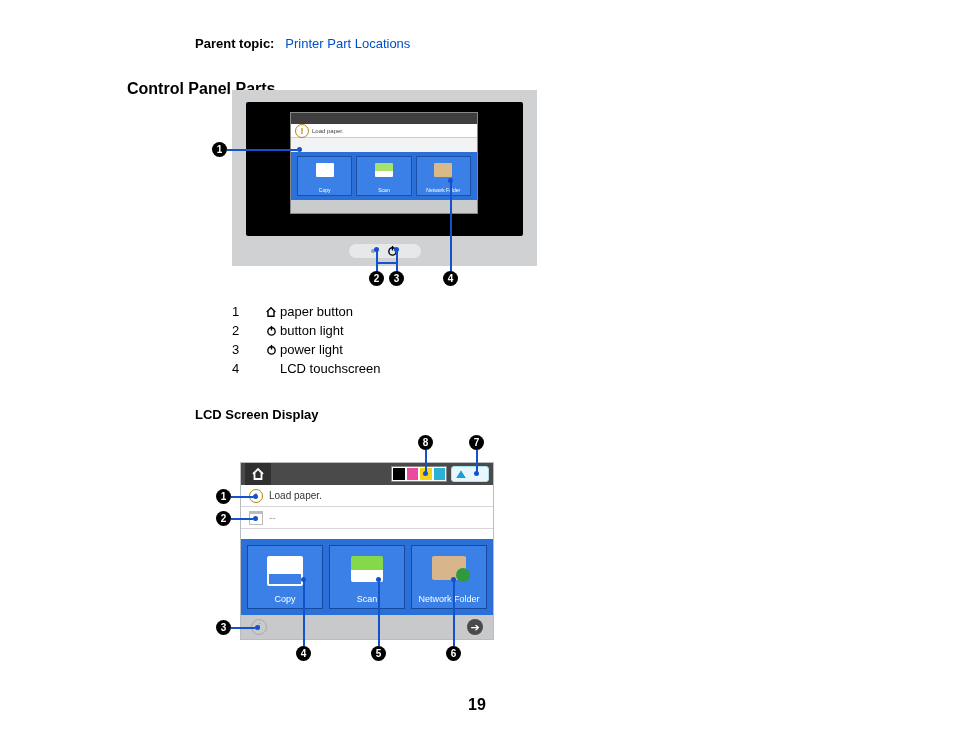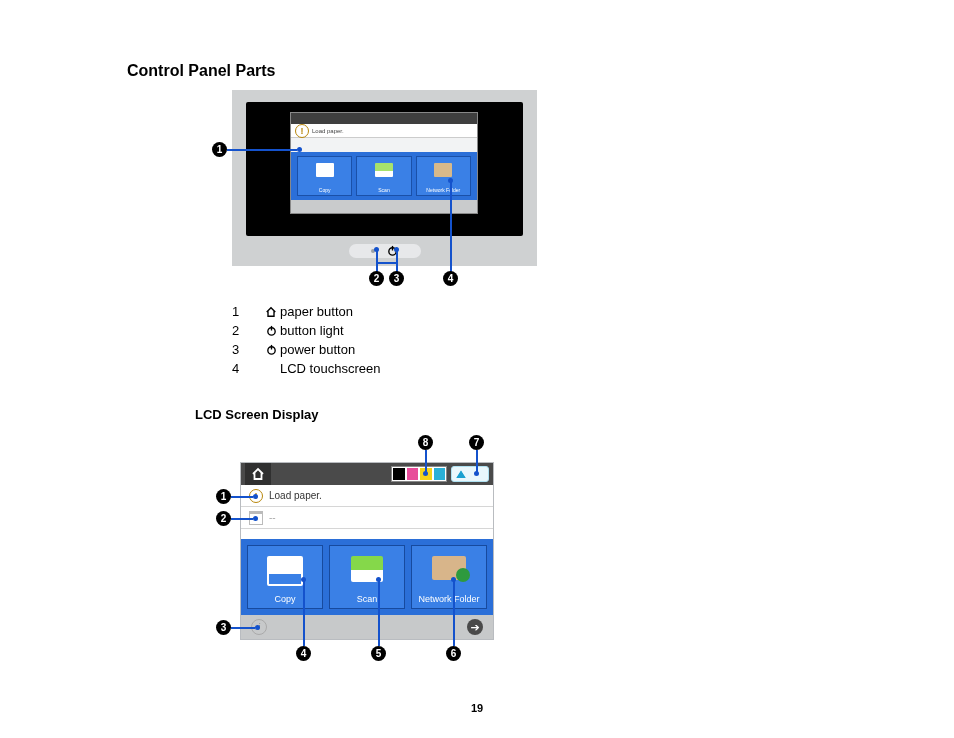--- a/index.html
+++ b/index.html
@@ -19,30 +19,30 @@
     position: absolute;
     left: 195px;
     top: 36px;
     font-size: 13px;
   }
   .parent-topic .label { font-weight: bold; }
   .parent-topic .link  { color: #0050c7; }
   .h1 {
     position: absolute;
     left: 127px;
-    top: 62px;
+    top: 80px;
     font-size: 16px;
     font-weight: bold;
   }
   .page-number {
     position: absolute;
     left: 0; right: 0;
     bottom: 24px;
     text-align: center;
-    font-size: 11px;
+    font-size: 16px;
     font-weight: bold;
   }
 
   
   .fig1 {
     position: absolute;
     left: 232px;
     top: 90px;
     width: 305px;
     height: 176px;
@@ -250,20 +250,25 @@
   svg.home-svg-white path{stroke:#fff;stroke-width:1.8;fill:none;}
   .pwr-svg{width:11px;height:11px;}
   .pwr-svg circle{stroke:#000;stroke-width:1.5;fill:none;}
   .pwr-svg line{stroke:#000;stroke-width:1.5;}
 </style>
 </head>
 <body>
 
 <div class="page">
 
+  <div class="parent-topic">
+    <span class="label">Parent topic:</span>
+    <span>&nbsp;</span>
+    <span class="link">Printer Part Locations</span>
+  </div>
 
   <div class="h1">Control Panel Parts</div>
 
   <div class="fig1">
     <div class="bezel"></div>
     <div class="screen">
       <div class="tabbar"></div>
       <div class="topbar">
         <span class="excl">!</span>
         <span>Load paper.</span>
@@ -331,21 +336,21 @@
       <span>button light</span>
     </div>
     <div class="legend-row">
       <span class="n">3</span>
       <span class="ico">
         <svg class="pwr-svg" viewBox="0 0 12 12">
             <circle cx="6" cy="7" r="4"></circle>
             <line x1="6" y1="1" x2="6" y2="6"></line>
           </svg>
       </span>
-      <span>power button</span>
+      <span>power light</span>
     </div>
     <div class="legend-row">
       <span class="n">4</span>
       <span class="ico"></span>
       <span>LCD touchscreen</span>
     </div>
   </div>
 
   <div class="subheading">LCD Screen Display</div>
 

